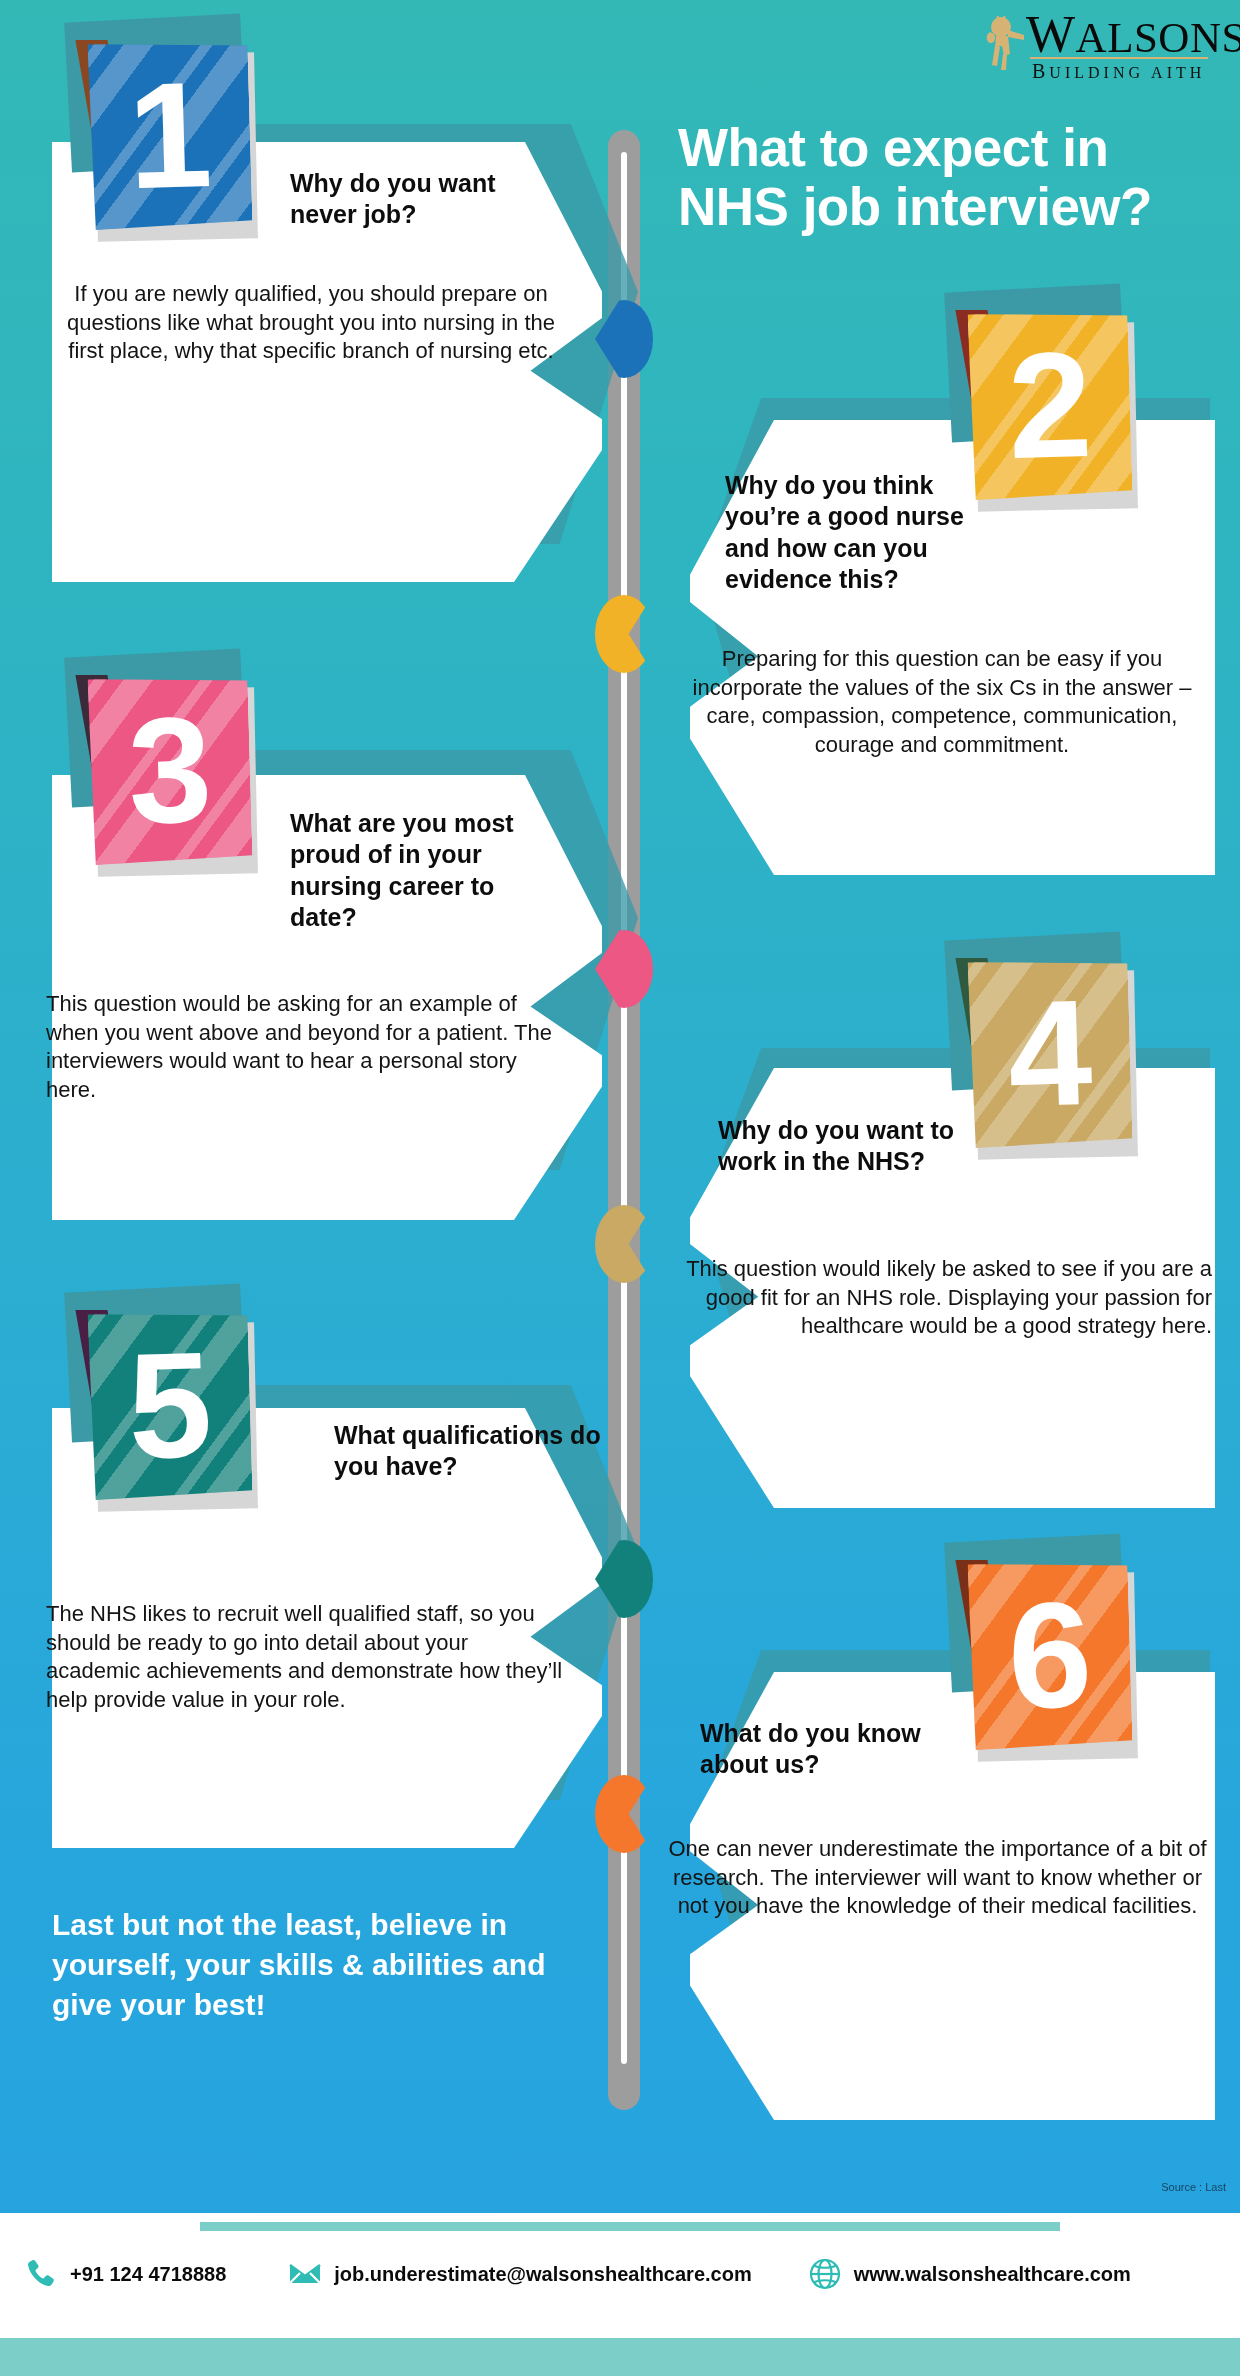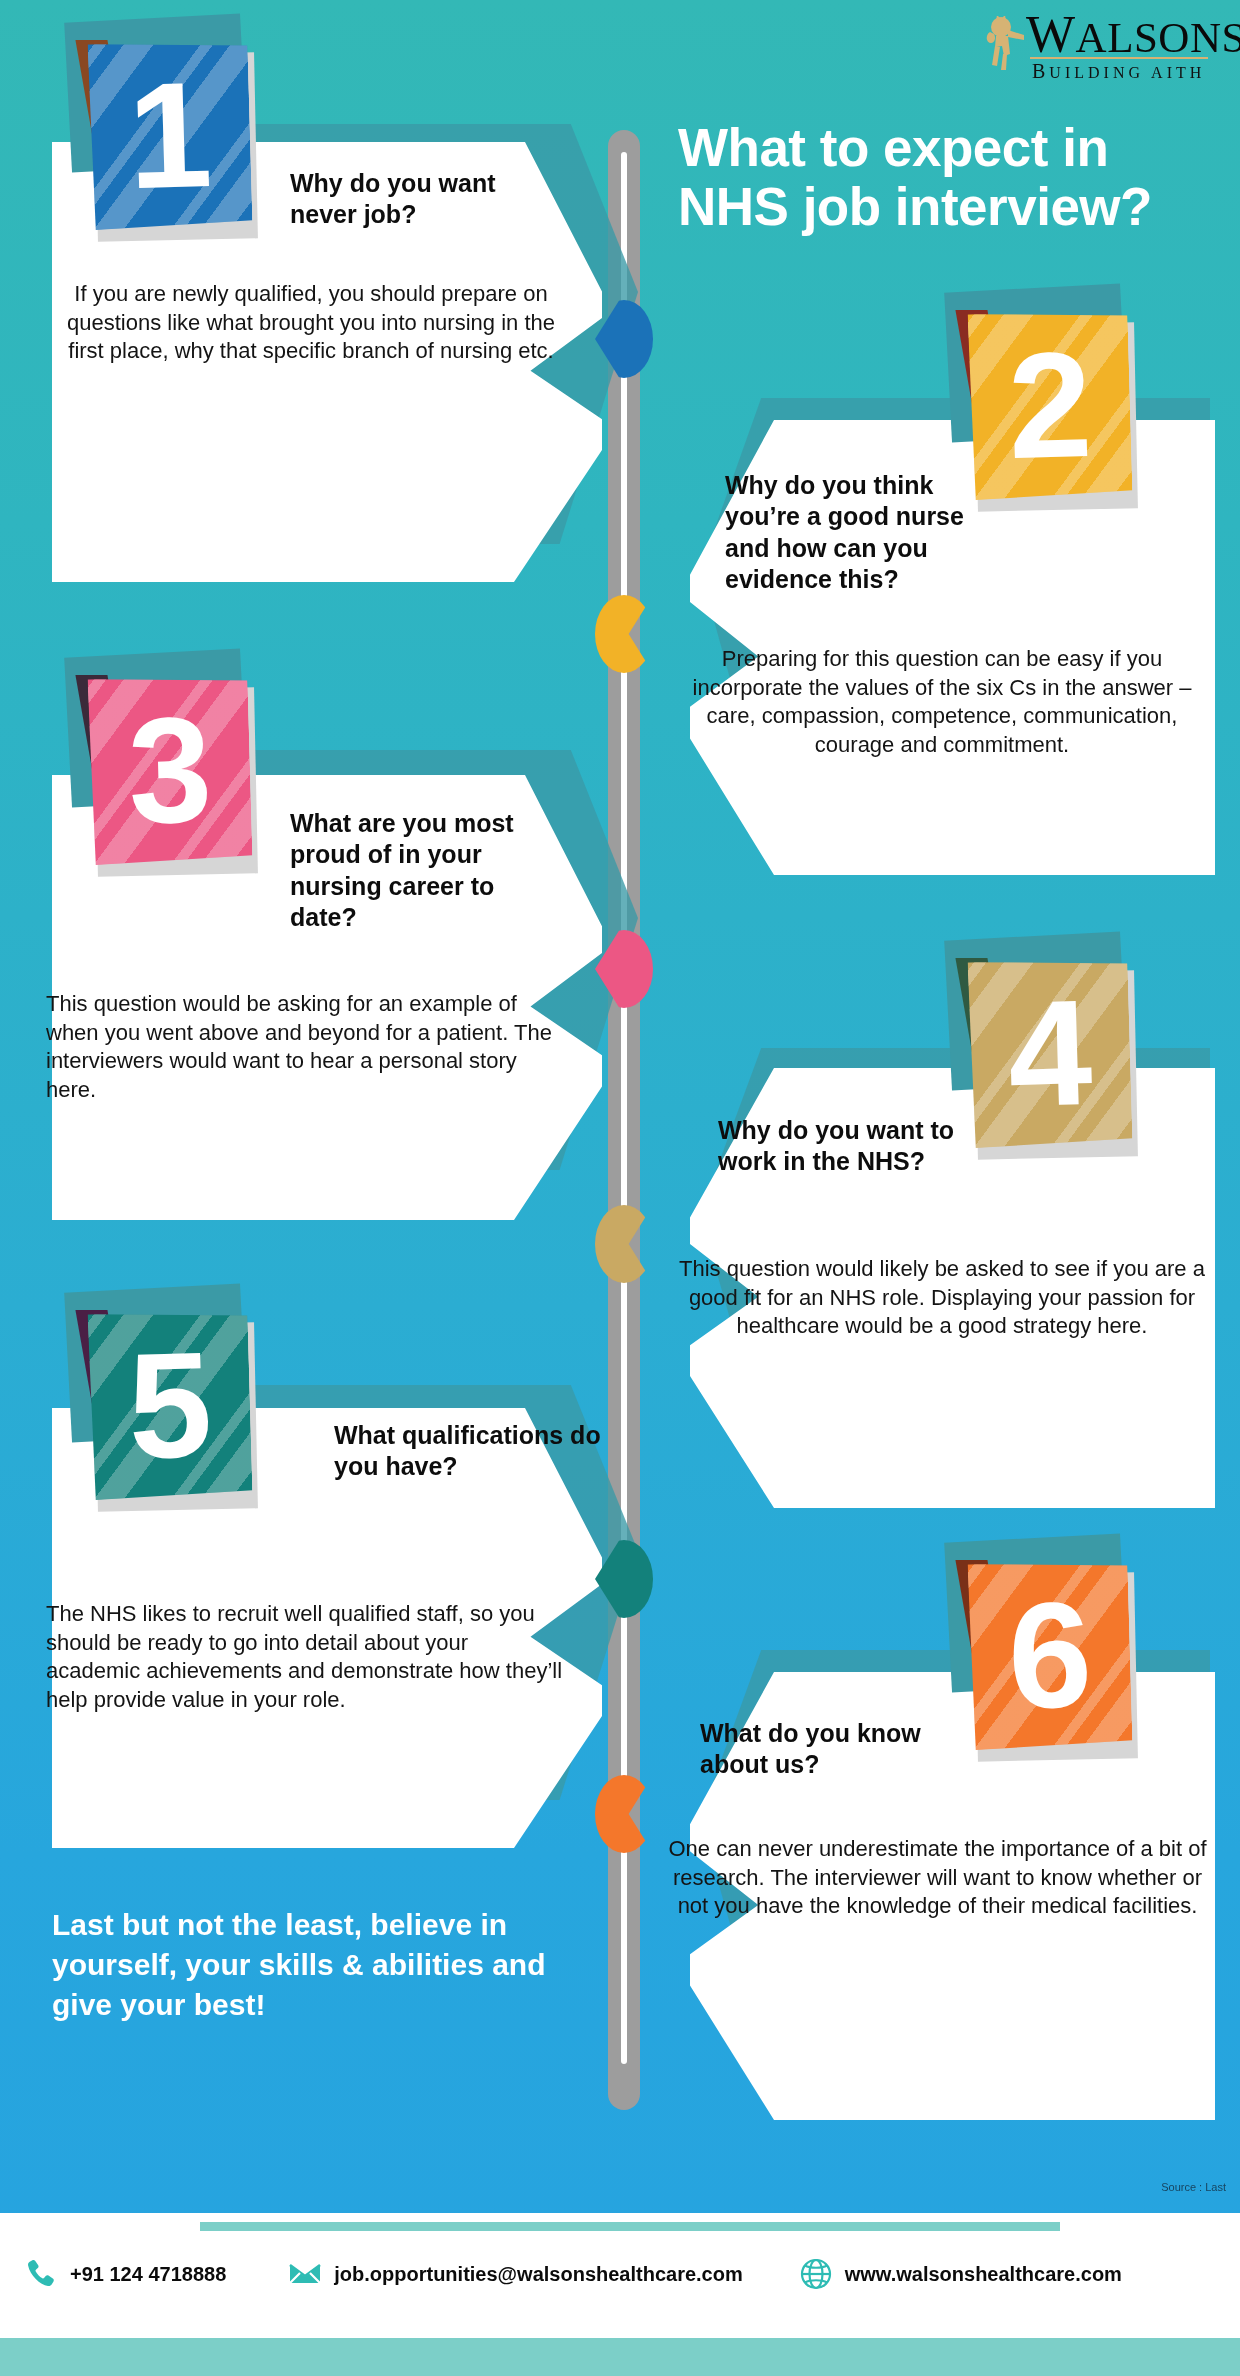--- a/index.html
+++ b/index.html
@@ -369,21 +369,21 @@
         <div class="badge-wrap" style="left: 962px; top: 948px;">
           <div class="badge-bg"></div>
           <div class="badge-fold" style="background: rgb(47, 90, 66);"></div>
           <div class="badge-drop"></div>
           <div class="badge" style="background: rgb(201, 169, 99);">
             <div class="stripes"></div>
             <div class="num">4</div>
           </div>
         </div>
         <div class="card-title" style="left: 718px; top: 1115px; width: 240px; z-index: 7;">Why do you want to work in the NHS?</div>
-        <div class="card-body" style="left: 672px; top: 1255px; width: 540px; text-align: center; z-index: 7;">This question would likely be asked to see if you are a good fit for an NHS role. Displaying your passion for healthcare would be a good strategy here.</div>
+        <div class="card-body" style="left: 672px; top: 1255px; width: 540px; text-align: right; z-index: 7;">This question would likely be asked to see if you are a good fit for an NHS role. Displaying your passion for healthcare would be a good strategy here.</div>
         <div class="node" style="top: 1205px; background: rgb(201, 169, 99); clip-path: polygon(0px 0px, 100% 0px, 58% 50%, 100% 100%, 0px 100%);"></div>
       </div>
       <div class="item">
         <div class="shadow-card left" style="left: 78px; top: 1385px; width: 560px; height: 415px; background: rgb(58, 154, 166); clip-path: polygon(0px 0px, 88% 0px, 100% 40%, 86% 100%, 0px 100%);"></div>
         <div class="card left" style="left: 52px; top: 1408px; width: 550px; height: 440px; background: rgb(255, 255, 255);"></div>
         <div class="badge-wrap" style="left: 82px; top: 1300px;">
           <div class="badge-bg"></div>
           <div class="badge-fold" style="background: rgb(74, 31, 69);"></div>
           <div class="badge-drop"></div>
           <div class="badge" style="background: rgb(19, 129, 123);">
@@ -433,21 +433,21 @@
 
       <div class="contact" style="margin-left:62px;">
         <span class="ficon">
           <svg viewBox="0 0 34 34" aria-hidden="true">
             <rect x="2" y="8" width="30" height="18" fill="#2ebcb4"></rect>
             <path d="M2 8 L17 20 L32 8 Z" fill="#ffffff"></path>
             <path d="M2 8 L17 19 L32 8" fill="none" stroke="#2ebcb4" stroke-width="2.6" stroke-linejoin="round"></path>
             <path d="M2 26 L12 16 M32 26 L22 16" stroke="#ffffff" stroke-width="2.2" fill="none"></path>
           </svg>
         </span>
-        <span class="ctext">job.opportunities@walsonshealthcare.com</span>
+        <span class="ctext">job.underestimate@walsonshealthcare.com</span>
       </div>
 
       <div class="contact" style="margin-left:56px;">
         <span class="ficon">
           <svg viewBox="0 0 34 34" aria-hidden="true">
             <g fill="none" stroke="#2ebcb4" stroke-width="2.2">
               <circle cx="17" cy="17" r="14"></circle>
               <ellipse cx="17" cy="17" rx="6.5" ry="14"></ellipse>
               <line x1="3" y1="17" x2="31" y2="17"></line>
               <path d="M6 8.5 C11 11.5 23 11.5 28 8.5"></path>

